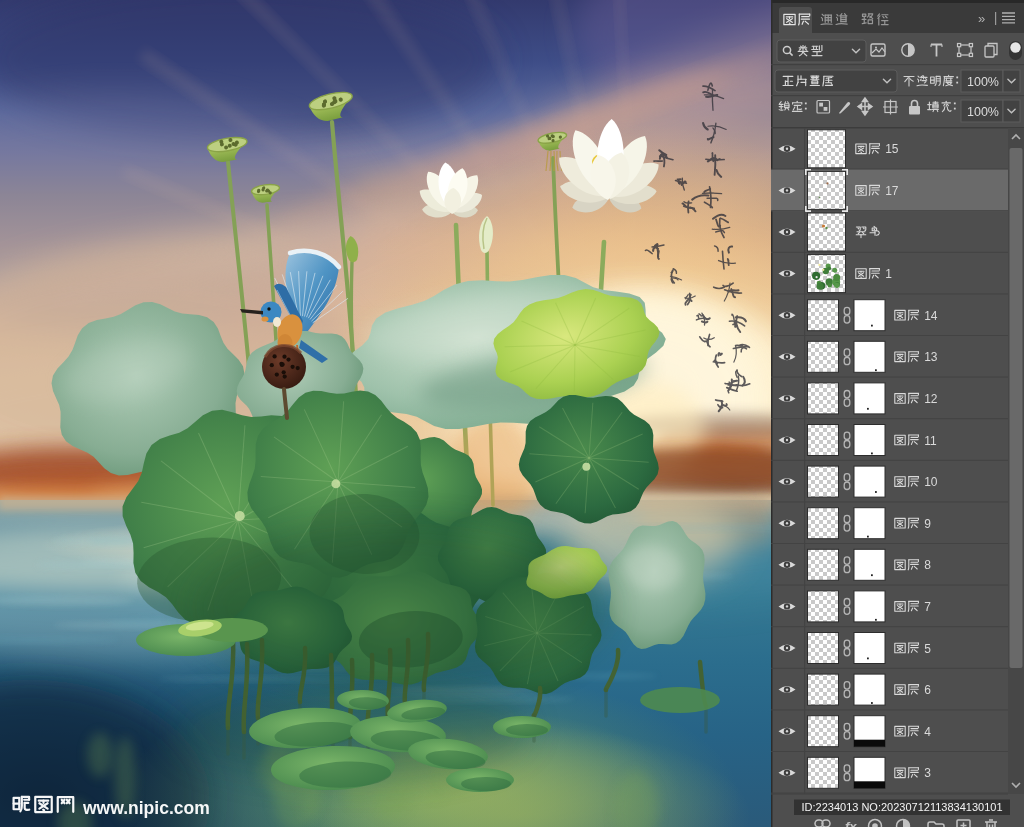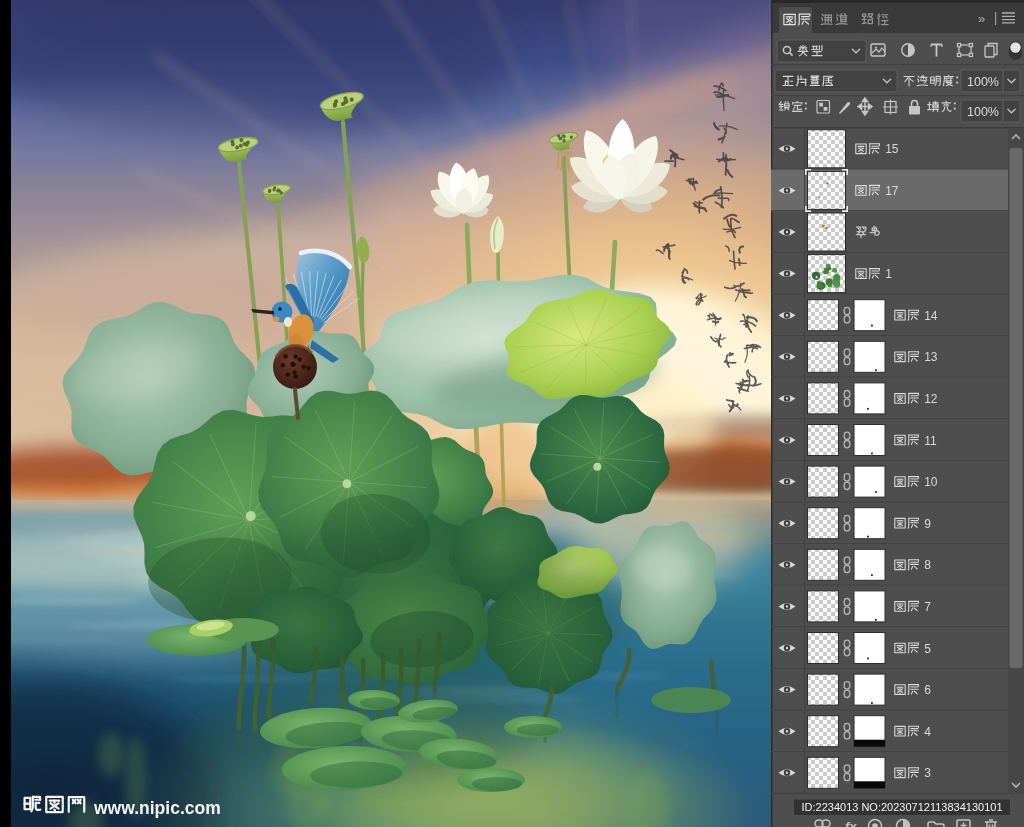--- a/index.html
+++ b/index.html
@@ -1,15 +1,15 @@
 <!DOCTYPE html>
 <html><head><meta charset="utf-8"><style>
 html,body{margin:0;padding:0;background:#000;}
 #stage{position:relative;width:1024px;height:827px;overflow:hidden;font-family:"Liberation Sans",sans-serif;}
-#art{position:absolute;left:0;top:0;width:771px;height:827px;padding-left:11px;}
+#art{position:absolute;left:0;top:0;width:771px;height:827px;}
 #panel{position:absolute;left:771px;top:0;width:253px;height:827px;}
 </style></head><body>
 <div id="stage">
 <div id="art"><svg width="771" height="827" viewBox="0 0 771 827" xmlns="http://www.w3.org/2000/svg">
         <defs>
 <linearGradient id="gsky" x1="0" y1="0" x2="0" y2="1">
 <stop offset="0" stop-color="#333a6e"></stop>
             <stop offset="0.12" stop-color="#3e4d87"></stop>
 <stop offset="0.22" stop-color="#5b6a9e"></stop>
             <stop offset="0.30" stop-color="#7f7fa0"></stop>

